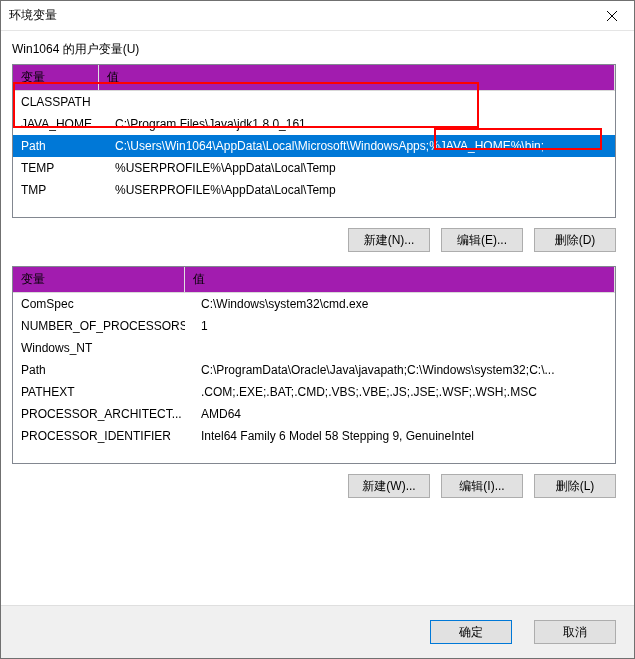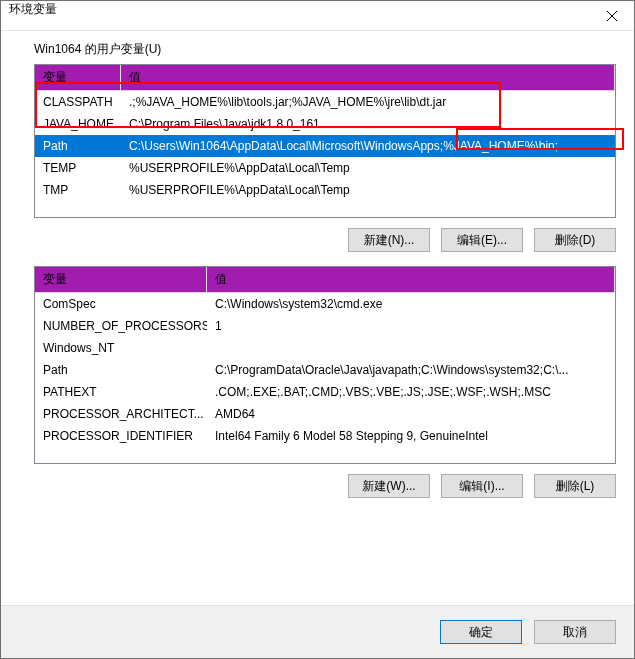--- a/index.html
+++ b/index.html
@@ -1,34 +1,34 @@
 <!DOCTYPE html>
 <html><head>
 <meta charset="utf-8">
 <style>
 * { box-sizing: border-box; margin: 0; padding: 0; }
 body { font-family: "Microsoft YaHei", "Segoe UI", sans-serif; font-size: 12px; background: #fff; color: #000; }
 .window { width: 635px; height: 659px; border: 1px solid #707070; background: #fff; display: flex; flex-direction: column; }
-.titlebar { height: 30px; display: flex; justify-content: space-between; background: #fff; border-bottom: 1px solid #e5e5e5; }
+.titlebar { height: 30px; display: flex; align-items: center; justify-content: space-between; background: #fff; border-bottom: 1px solid #e5e5e5; }
 .titlebar-title { padding-left: 8px; font-size: 12px; color: #000; }
 .titlebar-close { width: 45px; height: 30px; display: flex; align-items: center; justify-content: center; cursor: pointer; }
-.content { flex: 1; padding: 10px 18px 14px 33px; display: flex; flex-direction: column; gap: 14px; }
+.content { flex: 1; padding: 10px 18px 14px 11px; display: flex; flex-direction: column; gap: 14px; }
 .group { }
 .group-label { font-size: 12px; margin-bottom: 6px; display: block; }
 .listview { border: 1px solid #828790; background: #fff; overflow: hidden; }
 .lv-header { display: flex; background: #a21caf; border-bottom: 1px solid #d8d8d8; }
 .lv-header-col { padding: 4px 8px; font-size: 12px; border-right: 1px solid #e0e0e0; }
 .lv-body { }
-.lv-row { display: flex; height: 22px; align-items: center; font-size: 12px; white-space: nowrap; overflow: hidden; }
+.lv-row { display: flex; height: 22px; align-items: center; font-size: 12px; white-space: nowrap; overflow: hidden; gap: 8px; }
 .lv-row.selected { background: #0078d7; color: #fff; }
 .lv-cell { padding: 0 8px; overflow: hidden; text-overflow: clip; white-space: nowrap; }
 .btnrow { display: flex; justify-content: flex-end; gap: 11px; margin-top: 10px; }
 .btn { min-width: 82px; height: 24px; background: #e1e1e1; border: 1px solid #adadad; font-size: 12px; cursor: pointer; font-family: inherit; padding: 0 10px; }
 .btn.primary { border: 1px solid #0078d7; }
-.footer { display: flex; justify-content: flex-end; gap: 12px; padding: 14px 18px; border-top: 1px solid #dfdfdf; background: #f0f0f0; }
+.footer { display: flex; justify-content: flex-end; gap: 22px; padding: 14px 18px; border-top: 1px solid #dfdfdf; background: #f0f0f0; }
 .footer .btn { min-width: 82px; height: 24px; }
 .highlight-box-1 { position: absolute; border: 2px solid #ff0000; pointer-events: none; }
 .highlight-box-2 { position: absolute; border: 2px solid #ff0000; pointer-events: none; }
 .user-vars-wrap { position: relative; }
 .col-var-u { width: 86px; flex: 0 0 86px; }
 .col-val-u { flex: 1; }
 .col-var-s { width: 172px; flex: 0 0 172px; }
 .col-val-s { flex: 1; }
 .listview.u { height: 154px; }
 .listview.s { height: 198px; }
@@ -49,21 +49,20 @@
     <div class="group user-vars-wrap">
       <span class="group-label">Win1064 的用户变量(U)</span>
       <div class="listview u">
         <div class="lv-header">
           <div class="lv-header-col col-var-u">变量</div>
           <div class="lv-header-col col-val-u">值</div>
         </div>
         <div class="lv-body" id="user-body">
             <div class="lv-row">
               <div class="lv-cell col-var-u">CLASSPATH</div>
-              <div class="lv-cell col-val-u">.;%JAVA_HOME%\lib\tools.jar;%JAVA_HOME%\jre\lib\dt.jar</div>
             </div>
             <div class="lv-row">
               <div class="lv-cell col-var-u">JAVA_HOME</div>
               <div class="lv-cell col-val-u">C:\Program Files\Java\jdk1.8.0_161</div>
             </div>
             <div class="lv-row selected">
               <div class="lv-cell col-var-u">Path</div>
               <div class="lv-cell col-val-u">C:\Users\Win1064\AppData\Local\Microsoft\WindowsApps;%JAVA_HOME%\bin;</div>
             </div>
             <div class="lv-row">

